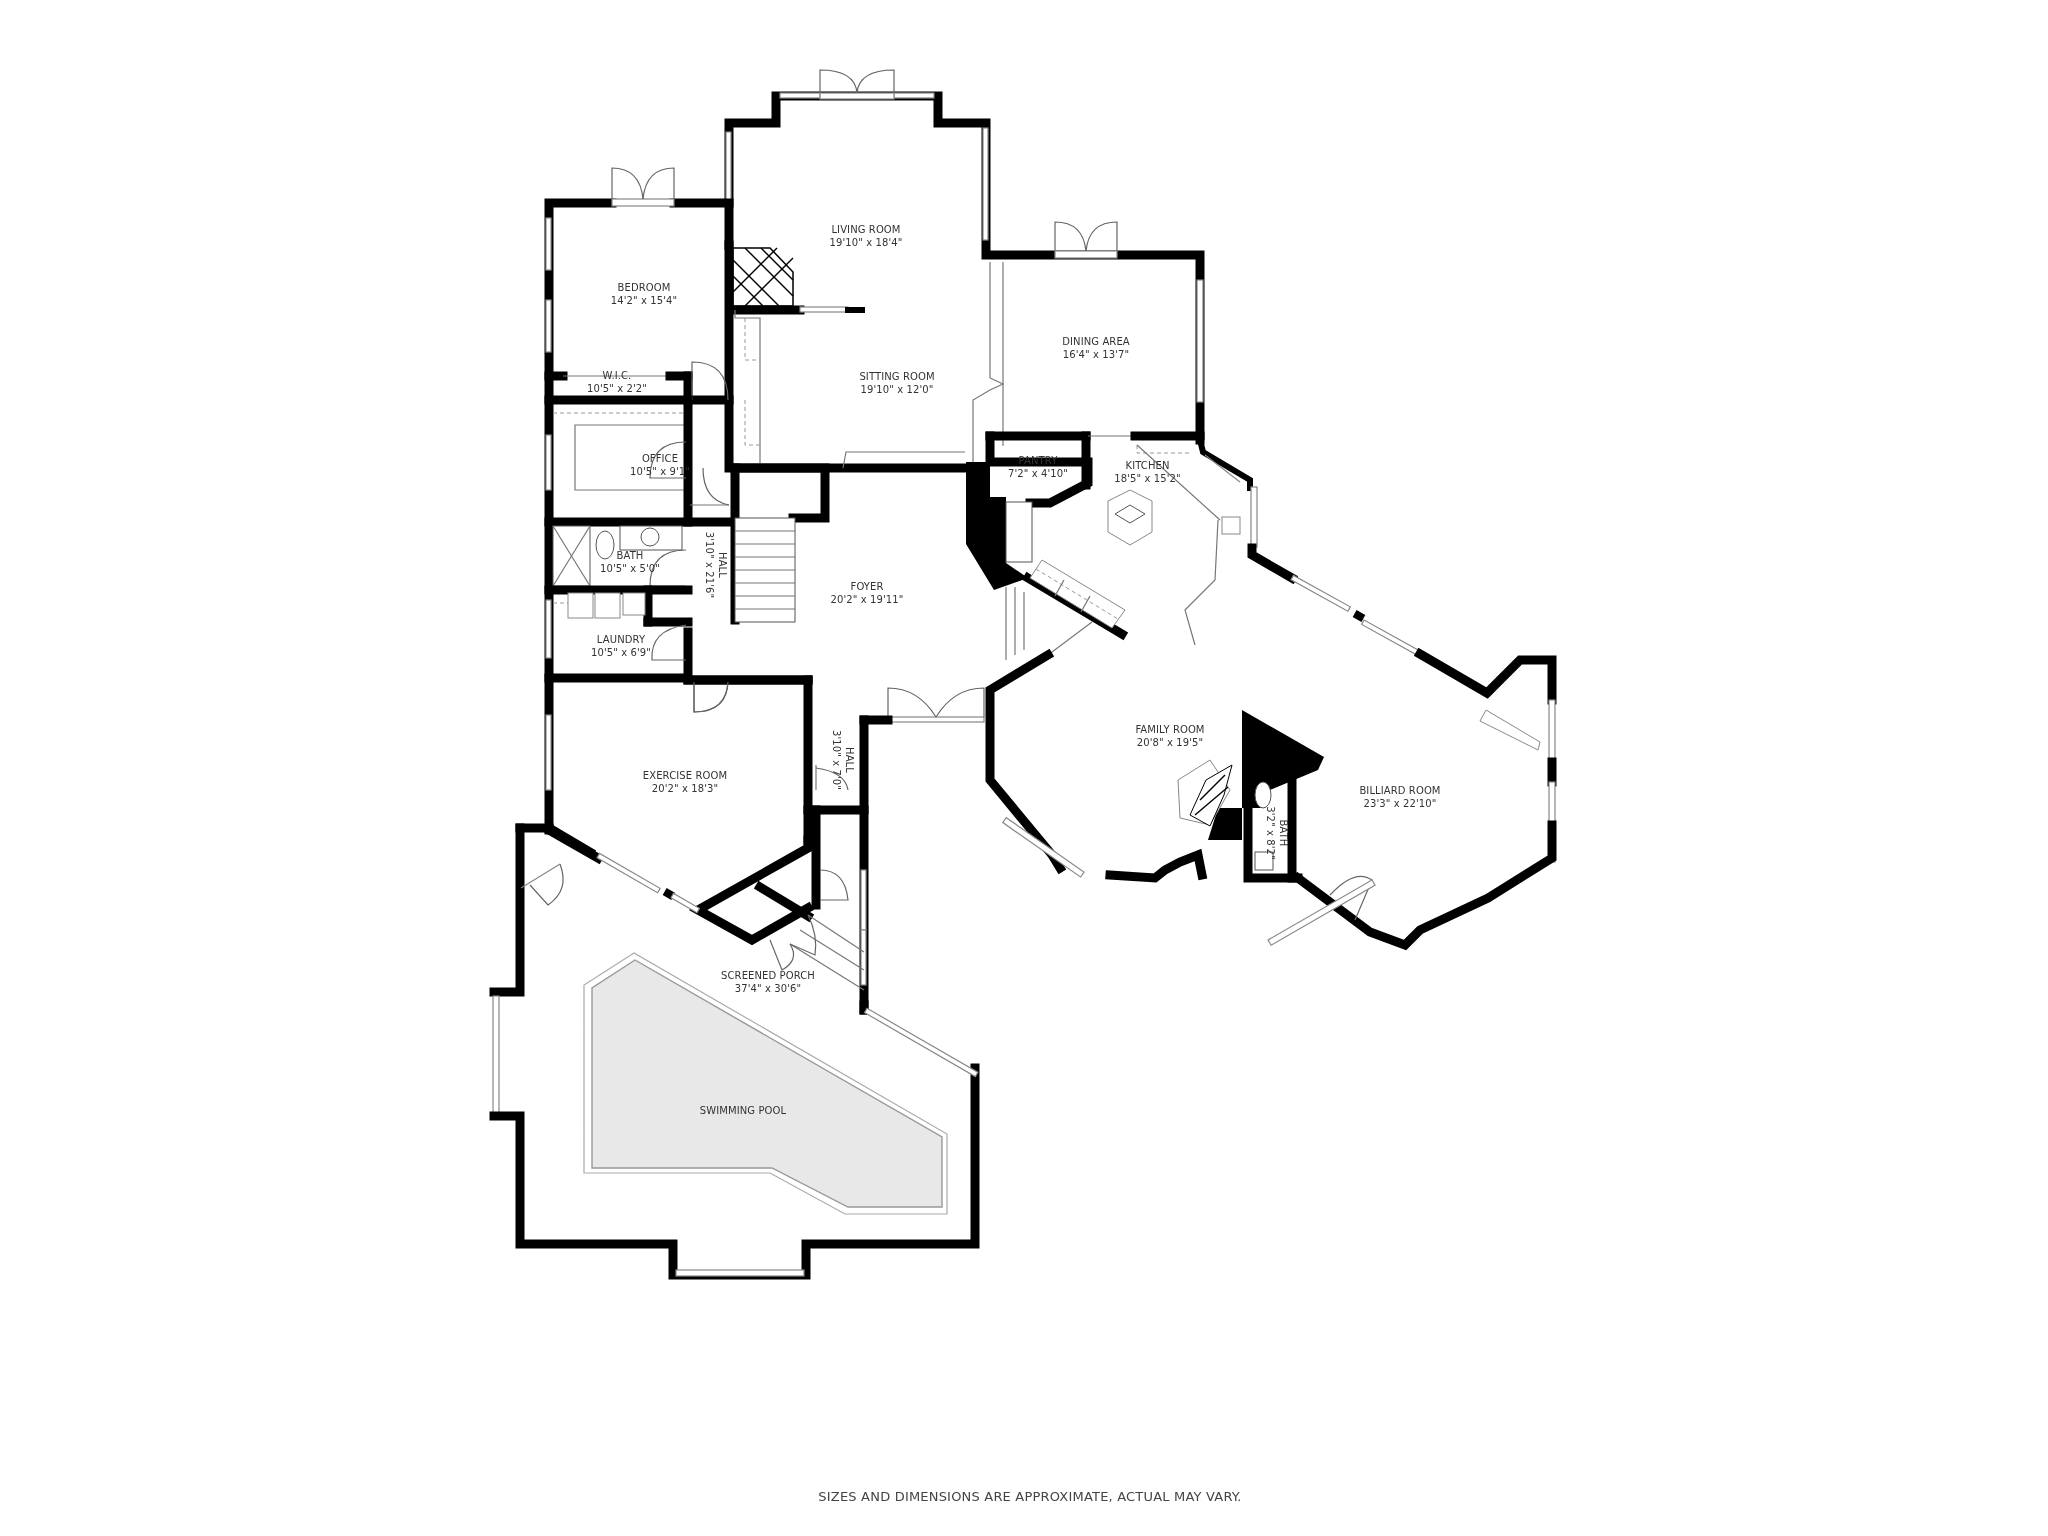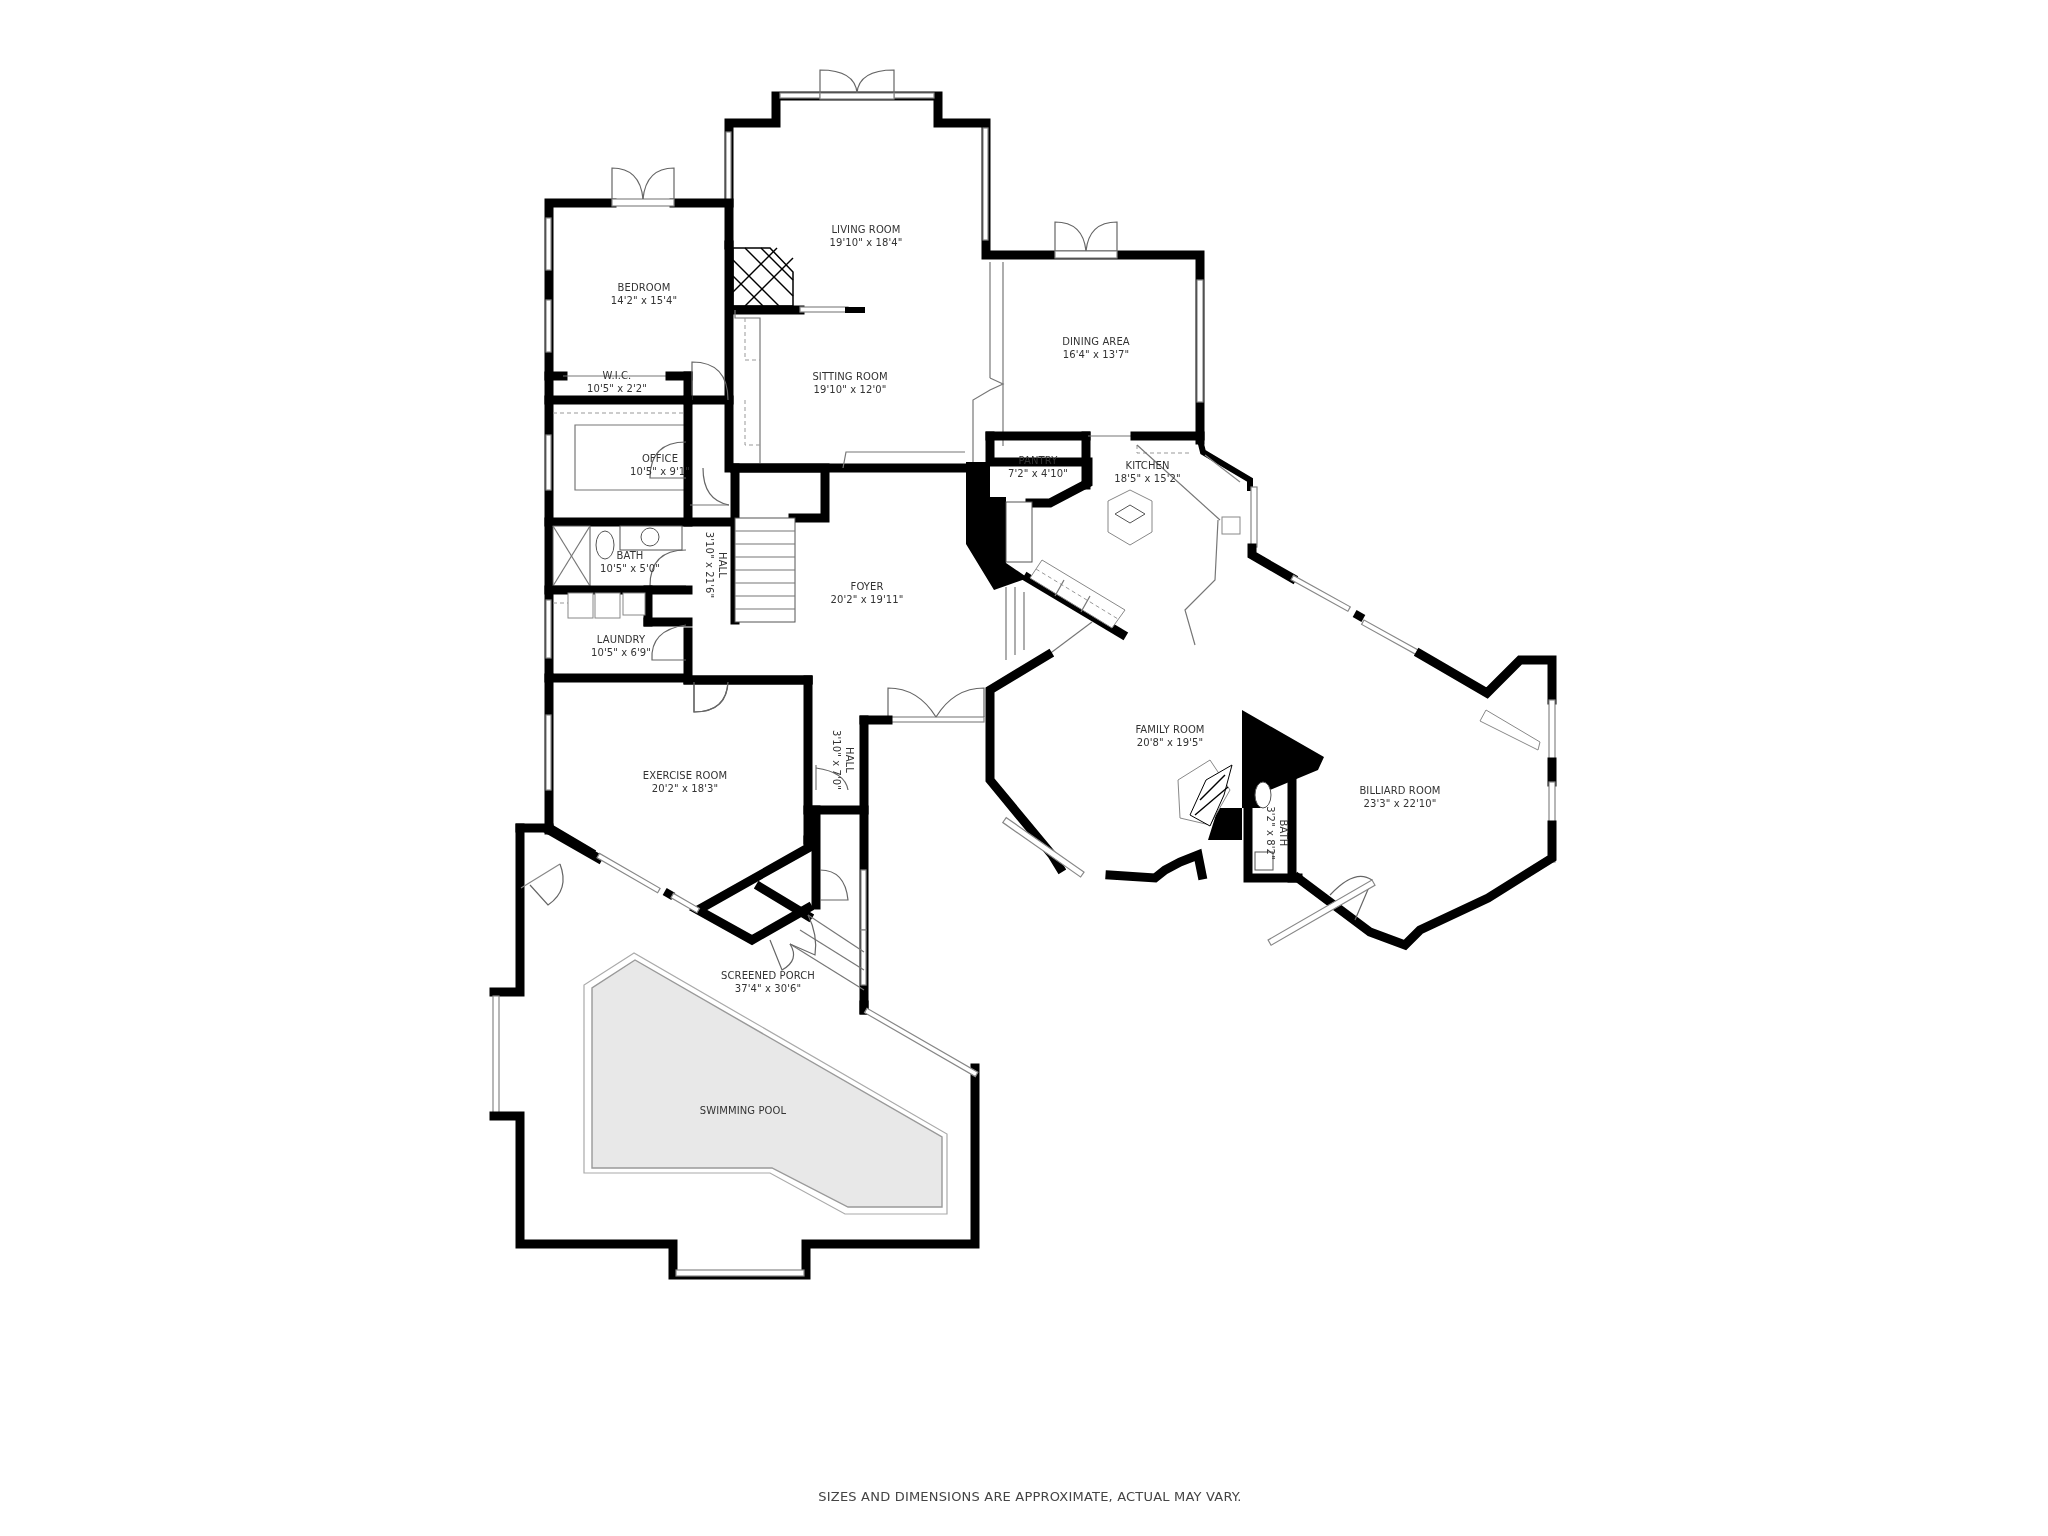--- a/index.html
+++ b/index.html
@@ -237,21 +237,21 @@
       <span class="dims">19'10" x 18'4"</span>
     </div>
     <div class="room-label" style="left: 644px; top: 294px;">
       <span class="name">BEDROOM</span>
       <span class="dims">14'2" x 15'4"</span>
     </div>
     <div class="room-label" style="left: 617px; top: 382px;">
       <span class="name">W.I.C.</span>
       <span class="dims">10'5" x 2'2"</span>
     </div>
-    <div class="room-label" style="left: 850px; top: 383px;">
+    <div class="room-label" style="left: 897px; top: 383px;">
       <span class="name">SITTING ROOM</span>
       <span class="dims">19'10" x 12'0"</span>
     </div>
     <div class="room-label" style="left: 1096px; top: 348px;">
       <span class="name">DINING AREA</span>
       <span class="dims">16'4" x 13'7"</span>
     </div>
     <div class="room-label" style="left: 660px; top: 465px;">
       <span class="name">OFFICE</span>
       <span class="dims">10'5" x 9'1"</span>

